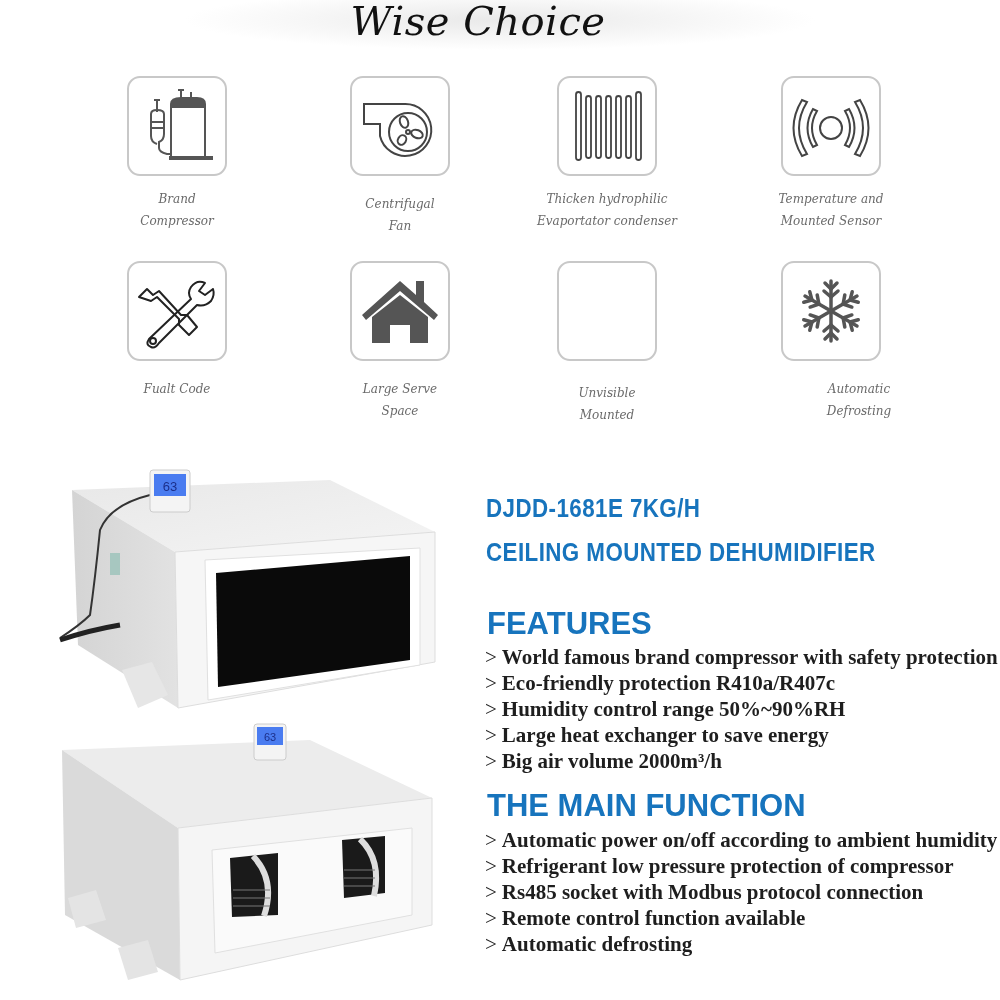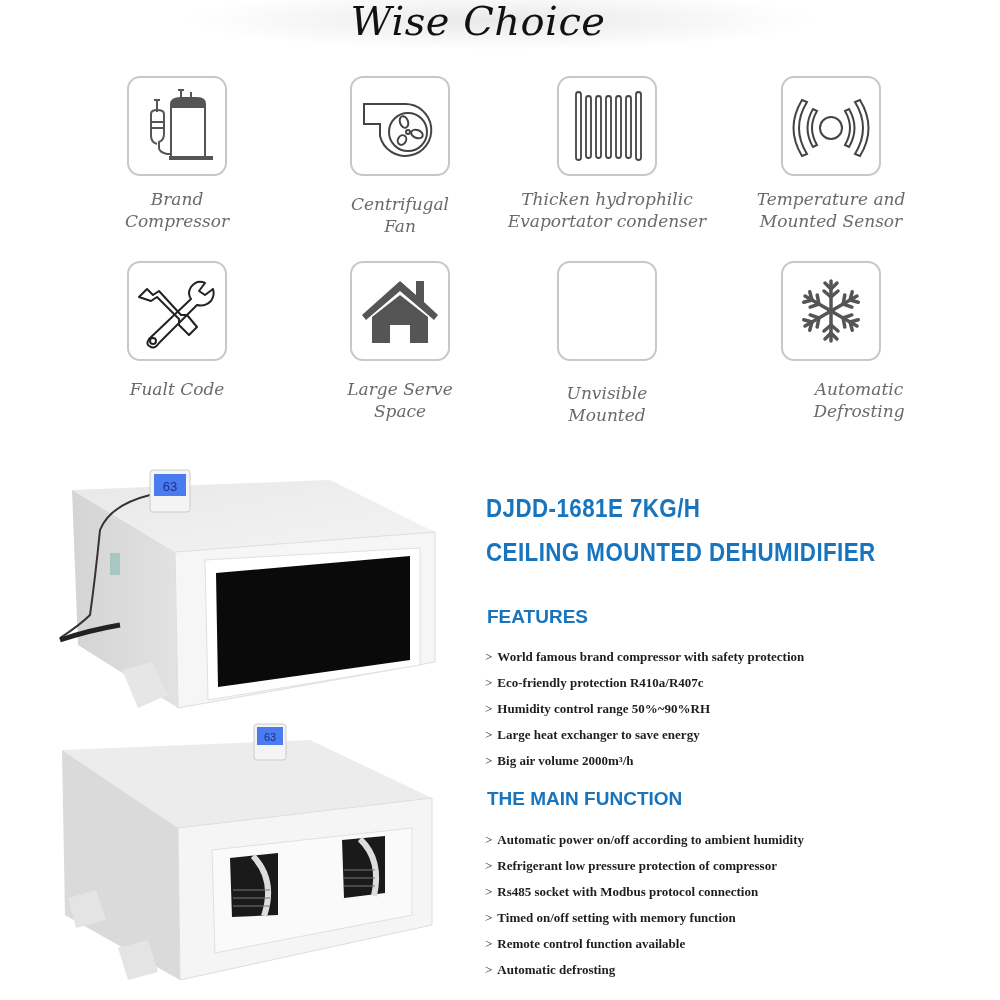--- a/index.html
+++ b/index.html
@@ -1,25 +1,25 @@
 <!DOCTYPE html>
 <html><head>
 <meta charset="utf-8">
 <style>
   html, body { margin:0; padding:0; }
   body { width:1000px; height:1000px; background:#ffffff; position:relative; overflow:hidden; font-family:"DejaVu Serif", serif; }
   .title-wrap { position:absolute; left:0; top:0; width:956px; height:58px; background:radial-gradient(ellipse 420px 40px at 500px 20px, #e9e9e9 0%, #ffffff 75%); }
   .title { position:absolute; left:0; right:0; top:-2px; text-align:center; font-family:"DejaVu Serif", serif; font-style:italic; font-size:40px; color:#111; letter-spacing:0.5px; }
   .icon-box { position:absolute; width:100px; height:100px; border:2px solid #c8c8c8; border-radius:13px; background:#fff; box-sizing:border-box; }
   .icon-box svg { position:absolute; left:0; top:0; width:96px; height:96px; }
-  .icon-label { position:absolute; width:220px; text-align:center; font-family:"DejaVu Serif", serif; font-style:italic; font-size:17px; line-height:22px; color:#6a6a6a; }
+  .icon-label { position:absolute; width:220px; text-align:center; font-family:"DejaVu Serif", serif; font-style:italic; font-size:12px; line-height:22px; color:#6a6a6a; }
   .product { position:absolute; }
   .heading-model { position:absolute; left:486px; font-family:"Liberation Sans", sans-serif; font-weight:bold; font-size:26px; color:#1774bd; transform:scaleX(0.86); transform-origin:left top; letter-spacing:0.5px; white-space:nowrap; }
-  .section-h { position:absolute; left:487px; font-family:"Liberation Sans", sans-serif; font-weight:bold; font-size:19px; color:#1774bd; white-space:nowrap; }
-  .bullets { position:absolute; left:485px; margin:0; padding:0; list-style:none; font-family:"Liberation Serif", serif; font-size:13px; color:#1e1e1e; font-weight:bold; }
+  .section-h { position:absolute; left:487px; font-family:"Liberation Sans", sans-serif; font-weight:bold; font-size:31px; color:#1774bd; white-space:nowrap; }
+  .bullets { position:absolute; left:485px; margin:0; padding:0; list-style:none; font-family:"Liberation Serif", serif; font-size:21px; color:#1e1e1e; font-weight:bold; }
   .bullets li { height:26px; line-height:26px; white-space:nowrap; }
   .bullets li .mark { font-weight:normal; margin-right:5px; }
 </style>
 </head>
 <body>
 
 <div class="title-wrap">
   <div class="title">Wise Choice</div>
 </div>
 
@@ -218,16 +218,15 @@
   <li><span class="mark">&gt;</span><span>Humidity control range 50%~90%RH</span></li>
   <li><span class="mark">&gt;</span><span>Large heat exchanger to save energy</span></li>
   <li><span class="mark">&gt;</span><span>Big air volume 2000m³/h</span></li>
 </ul>
 
 <div class="section-h" style="top:788px;">THE MAIN FUNCTION</div>
 <ul class="bullets" style="top:827px;">
   <li><span class="mark">&gt;</span><span>Automatic power on/off according to ambient humidity</span></li>
   <li><span class="mark">&gt;</span><span>Refrigerant low pressure protection of compressor</span></li>
   <li><span class="mark">&gt;</span><span>Rs485 socket with Modbus protocol connection</span></li>
-  <li><span class="mark">&gt;</span><span>Timed on/off setting with memory function</span></li>
   <li><span class="mark">&gt;</span><span>Remote control function available</span></li>
   <li><span class="mark">&gt;</span><span>Automatic defrosting</span></li>
 </ul>
 
 </body></html>

